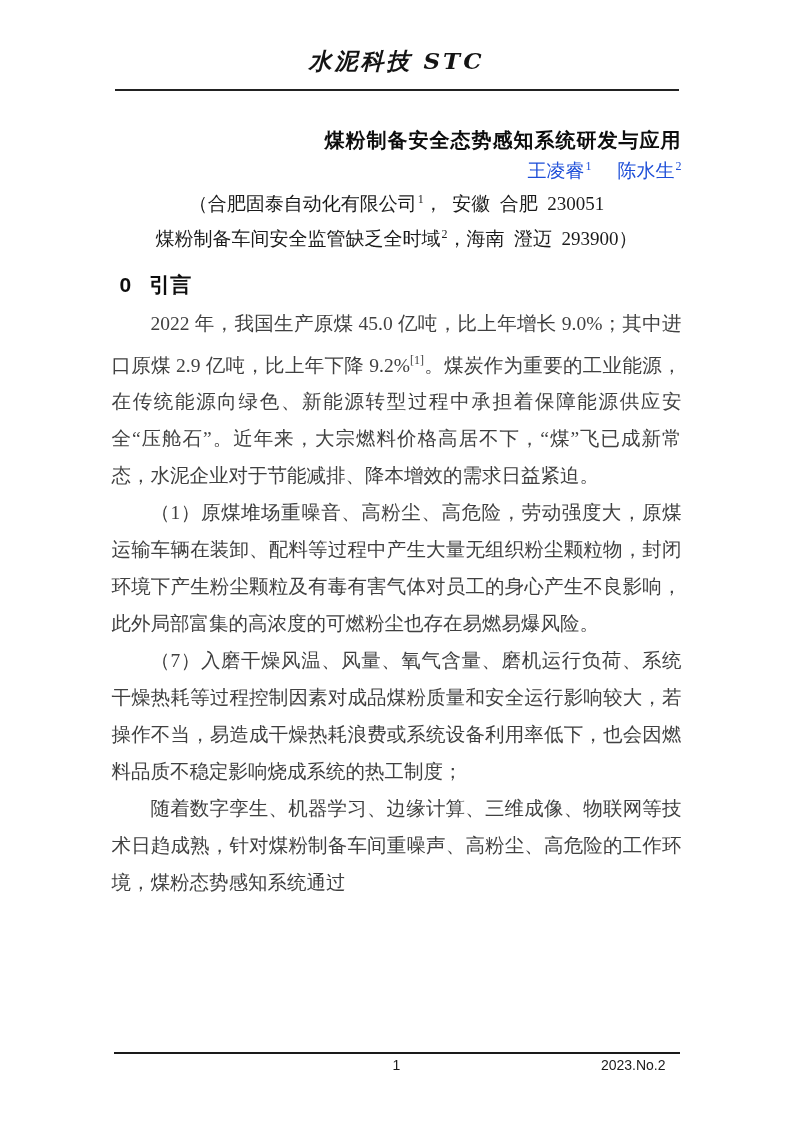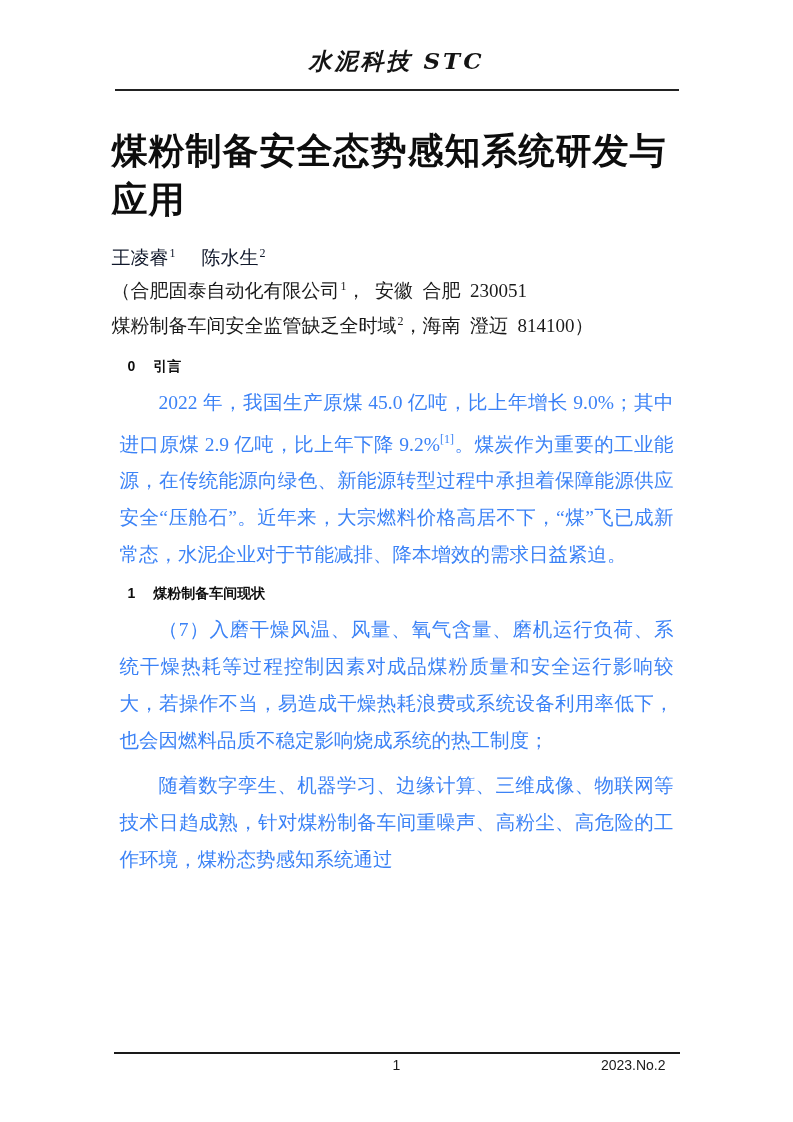--- a/index.html
+++ b/index.html
@@ -30,64 +30,65 @@
   .header-rule {
     margin: 12px 3px 0 3px;
     border: none;
     border-top: 2.5px solid #222222;
     height: 0;
   }
 
   
   .article-title {
     margin: 36px 0 0 0;
-    text-align: left;
+    text-align: right;
     font-family: "Liberation Sans", "DejaVu Sans", sans-serif;
     font-weight: bold;
-    font-size: 36px;
+    font-size: 20px;
     letter-spacing: 1px;
     color: #0d0d0d;
   }
   .authors {
-    margin-top: 20px;
-    text-align: left;
+    margin-top: 4px;
+    text-align: right;
     font-size: 19px;
-    color: #0f172a;
+    color: #1d4ed8;
   }
   .authors .author-sep { display: inline-block; width: 26px; }
   .affiliation {
+    text-align: center;
     font-size: 19px;
     line-height: 30px;
     color: #1a1a1a;
     white-space: pre-wrap;
   }
   .affiliation:first-of-type { margin-top: 4px; }
   sup.auth-sup, sup.affil-sup {
     font-size: 12px;
     vertical-align: super;
     margin-left: 1px;
   }
   sup.ref-sup { font-size: 12px; vertical-align: super; }
 
   
   .section-heading {
-    margin: 16px 0 6px 16px;
+    margin: 16px 0 6px 8px;
     font-family: "Liberation Sans", "DejaVu Sans", sans-serif;
     font-weight: bold;
-    font-size: 14px;
+    font-size: 21px;
     color: #0d0d0d;
   }
   .section-heading .sec-num { margin-right: 18px; }
   .body-para {
-    margin: 8px;
+    margin: 0;
     font-size: 19.5px;
     line-height: 37px;
     text-align: justify;
     text-indent: 2em;
-    color: #3b82f6;
+    color: #404040;
   }
   .section-heading.second { margin-top: 12px; }
 
   
   .footer {
     position: absolute;
     left: 62px;
     right: 62px;
     top: 1052px;
   }
@@ -125,28 +126,28 @@
     <div class="journal-title">水泥科技 STC</div>
     <hr class="header-rule">
 
     <h1 class="article-title">煤粉制备安全态势感知系统研发与应用</h1>
 
     <div class="authors">
       <span>王凌睿</span><sup class="auth-sup">1</sup><span class="author-sep"></span><span>陈水生</span><sup class="auth-sup">2</sup>
     </div>
 
     <div class="affiliation"><span>（合肥固泰自动化有限公司</span><sup class="affil-sup">1</sup><span>，  安徽  合肥  230051</span></div>
-    <div class="affiliation"><span>煤粉制备车间安全监管缺乏全时域</span><sup class="affil-sup">2</sup><span>，海南  澄迈  814100）</span></div>
+    <div class="affiliation"><span>煤粉制备车间安全监管缺乏全时域</span><sup class="affil-sup">2</sup><span>，海南  澄迈  293900）</span></div>
 
     <h2 class="section-heading"><span class="sec-num">0</span><span>引言</span></h2>
 
     <p class="body-para"><span>2022 年，我国生产原煤 45.0 亿吨，比上年增长 9.0%；其中进口原煤 2.9 亿吨，比上年下降 9.2%</span><sup class="ref-sup">[1]</sup><span>。煤炭作为重要的工业能源，在传统能源向绿色、新能源转型过程中承担着保障能源供应安全“压舱石”。近年来，大宗燃料价格高居不下，“煤”飞已成新常态，水泥企业对于节能减排、降本增效的需求日益紧迫。</span></p>
 
-    <h2 class="section-heading second"><span class="sec-num">1</span><span>煤粉制备车间现状</span></h2>
 
+    <p class="body-para"><span>（1）原煤堆场重噪音、高粉尘、高危险，劳动强度大，原煤运输车辆在装卸、配料等过程中产生大量无组织粉尘颗粒物，封闭环境下产生粉尘颗粒及有毒有害气体对员工的身心产生不良影响，此外局部富集的高浓度的可燃粉尘也存在易燃易爆风险。</span></p>
     <p class="body-para"><span>（7）入磨干燥风温、风量、氧气含量、磨机运行负荷、系统干燥热耗等过程控制因素对成品煤粉质量和安全运行影响较大，若操作不当，易造成干燥热耗浪费或系统设备利用率低下，也会因燃料品质不稳定影响烧成系统的热工制度；</span></p>
     <p class="body-para"><span>随着数字孪生、机器学习、边缘计算、三维成像、物联网等技术日趋成熟，针对煤粉制备车间重噪声、高粉尘、高危险的工作环境，煤粉态势感知系统通过</span></p>
 
   </div>
 
   <div class="footer">
     <hr class="footer-rule">
     <div class="footer-row">
       <span class="page-number">1</span>
       <span class="issue-number">2023.No.2</span>

